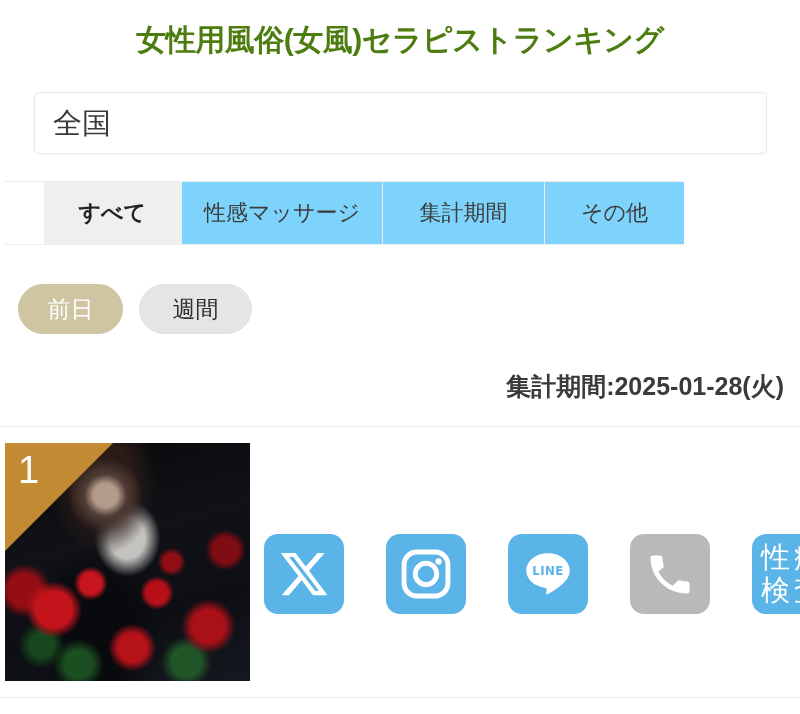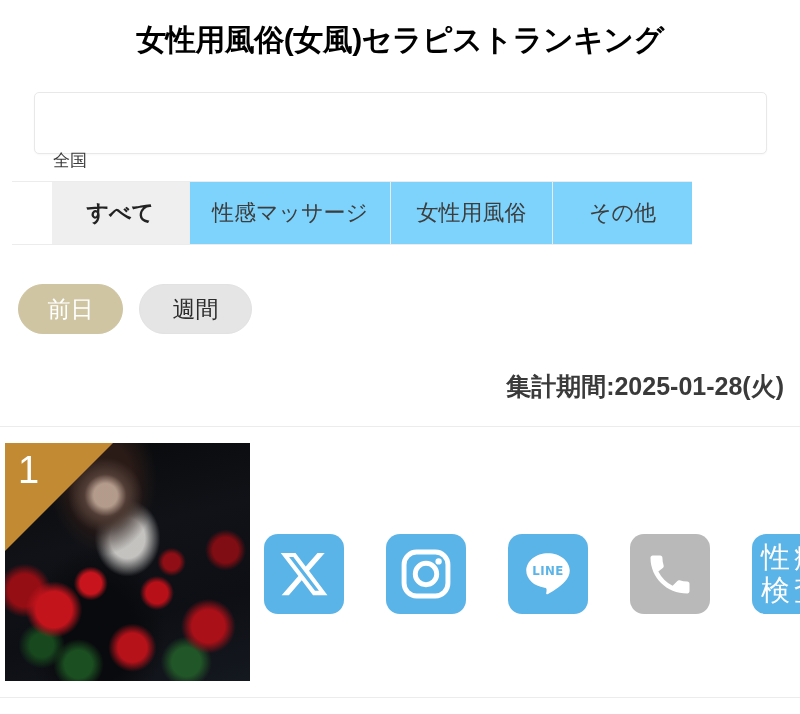--- a/index.html
+++ b/index.html
@@ -24,51 +24,50 @@
   
   .page-title {
     position: absolute;
     top: 20px;
     left: 0;
     width: 800px;
     text-align: center;
     font-size: 30px;
     font-weight: bold;
     letter-spacing: -0.5px;
-    color: #000000;
+    color: #4d7c0f;
     white-space: nowrap;
   }
 
   
   .region-field {
     position: absolute;
     left: 34px;
     top: 92px;
     width: 733px;
     height: 62px;
     background: #ffffff;
     border: 1px solid #e8e8e8;
     border-radius: 5px;
     box-shadow: 0 1px 2px rgba(0,0,0,0.03);
   }
   .region-value {
     position: absolute;
     left: 18px;
     top: 50%;
     transform: translateY(-50%);
-    font-size: 17px;
+    font-size: 29px;
     color: #3a3a3a;
     line-height: 1;
-    margin-top: 37px;
   }
 
   
   .tabs {
     position: absolute;
-    left: 12px;
+    left: 4px;
     top: 181px;
     width: 680px;
     height: 64px;
     display: flex;
     border-top: 1px solid #ececec;
     border-bottom: 1px solid #ececec;
     padding-left: 40px;
   }
   .tab {
     display: flex;
@@ -283,21 +282,21 @@
   </div>
 
   <div class="tabs">
     <div class="tab w-all active">
       <span>すべて</span>
     </div>
     <div class="tab w-2">
       <span>性感マッサージ</span>
     </div>
     <div class="tab w-3">
-      <span>女性用風俗</span>
+      <span>集計期間</span>
     </div>
     <div class="tab w-4">
       <span>その他</span>
     </div>
   </div>
 
   <div class="pills">
     <div class="pill selected">
       <span>前日</span>
     </div>

